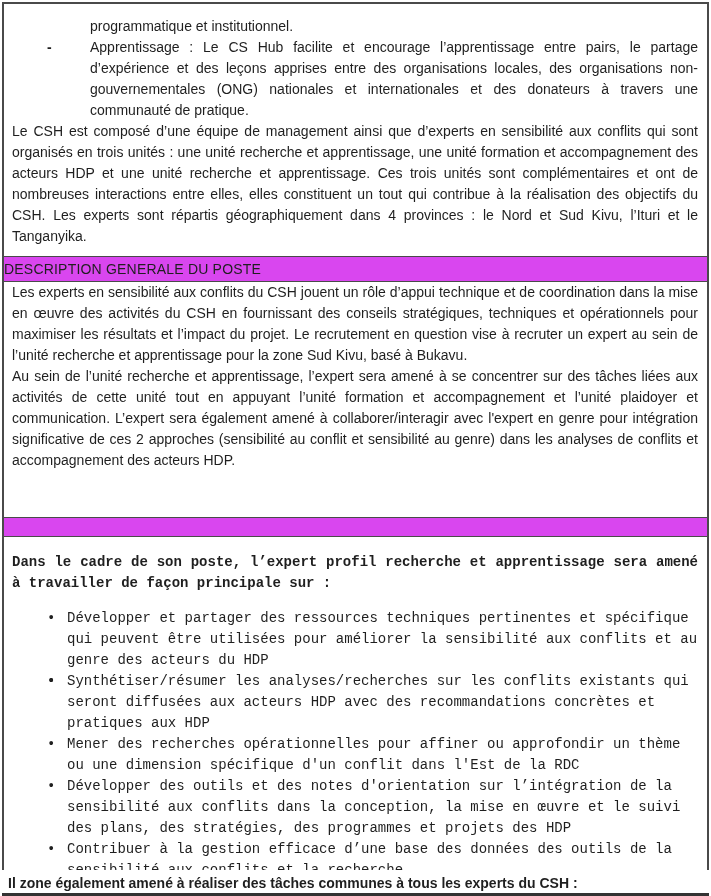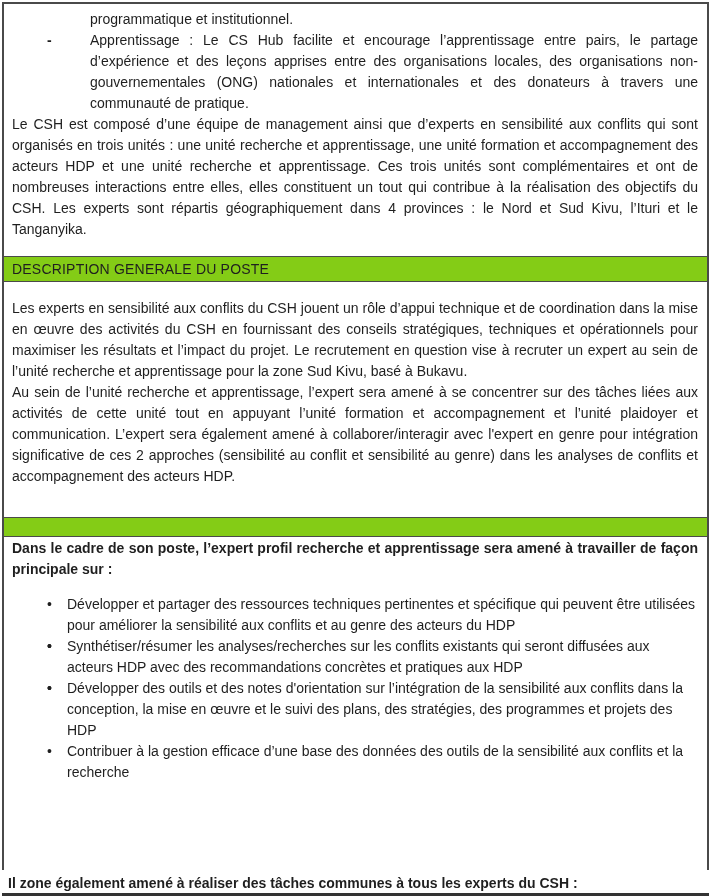--- a/index.html
+++ b/index.html
@@ -11,29 +11,28 @@
     font-family:"Liberation Sans","DejaVu Sans",sans-serif;
     font-size:14px;line-height:21px;color:#1f1f1f;
   }
   .doc-box{
     margin:2px 2px 0 2px;
     border-left:2px solid #4a4a4a;
     border-right:2px solid #4a4a4a;
     border-top:2px solid #4a4a4a;
   }
   .cell{overflow:hidden;box-sizing:border-box;padding:0 9px 0 8px;}
-  .cell-1{height:252px;padding-top:5px;}
-  .cell-2{height:235px;padding-top:16px;border-radius:8px;}
-  .cell-3{height:333px;padding-top:1px;}
+  .cell-1{height:252px;padding-top:12px;}
+  .cell-2{height:235px;border-radius:8px;}
+  .cell-3{height:333px;padding-top:15px;font-family:Liberation Mono, monospace;}
   .banner{
     box-sizing:border-box;
-    background:#84cc16;
+    background:#d946ef;
     border-top:1px solid #4a4a4a;
     border-bottom:1px solid #4a4a4a;
-    padding-left:8px;
     overflow:hidden;
   }
   .banner-header{height:26px;line-height:24px;letter-spacing:0.2px;}
   .banner-empty{height:20px;}
   p{margin:0;}
   .justify{text-align:justify;}
   .cont-line{padding-left:78px;}
   .dash-item{position:relative;padding-left:78px;}
   .dash-item .marker{position:absolute;left:35px;top:0;font-weight:bold;}
   .spacer-para{}
@@ -81,20 +80,21 @@
         </li>
         <li>
           <span class="marker">•</span>
         </li>
         <li>
           <span class="marker">•</span>
           <span>Synthétiser/résumer les analyses/recherches sur les conflits existants qui seront diffusées aux acteurs HDP avec des recommandations concrètes et pratiques aux HDP</span>
         </li>
         <li>
           <span class="marker">•</span>
+          <span>Mener des recherches opérationnelles pour affiner ou approfondir un thème ou une dimension spécifique d'un conflit dans l'Est de la RDC</span>
         </li>
         <li>
           <span class="marker">•</span>
           <span>Développer des outils et des notes d'orientation sur l’intégration de la sensibilité aux conflits dans la conception, la mise en œuvre et le suivi des plans, des stratégies, des programmes et projets des HDP</span>
         </li>
         <li>
           <span class="marker">•</span>
           <span>Contribuer à la gestion efficace d’une base des données des outils de la sensibilité aux conflits et la recherche</span>
         </li>
       </ul>

